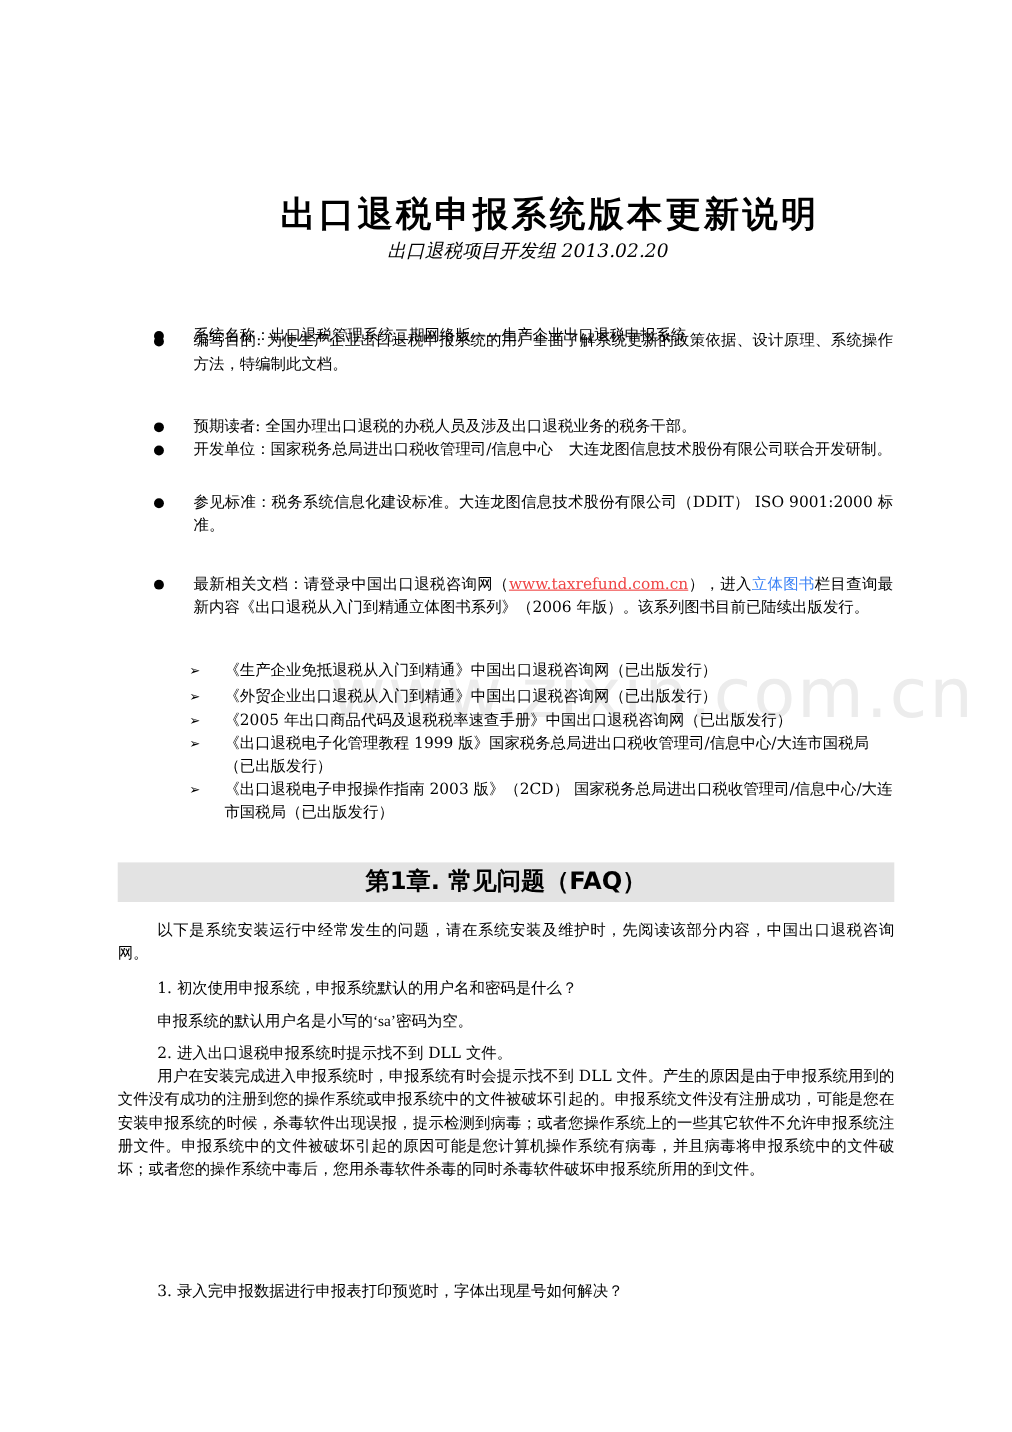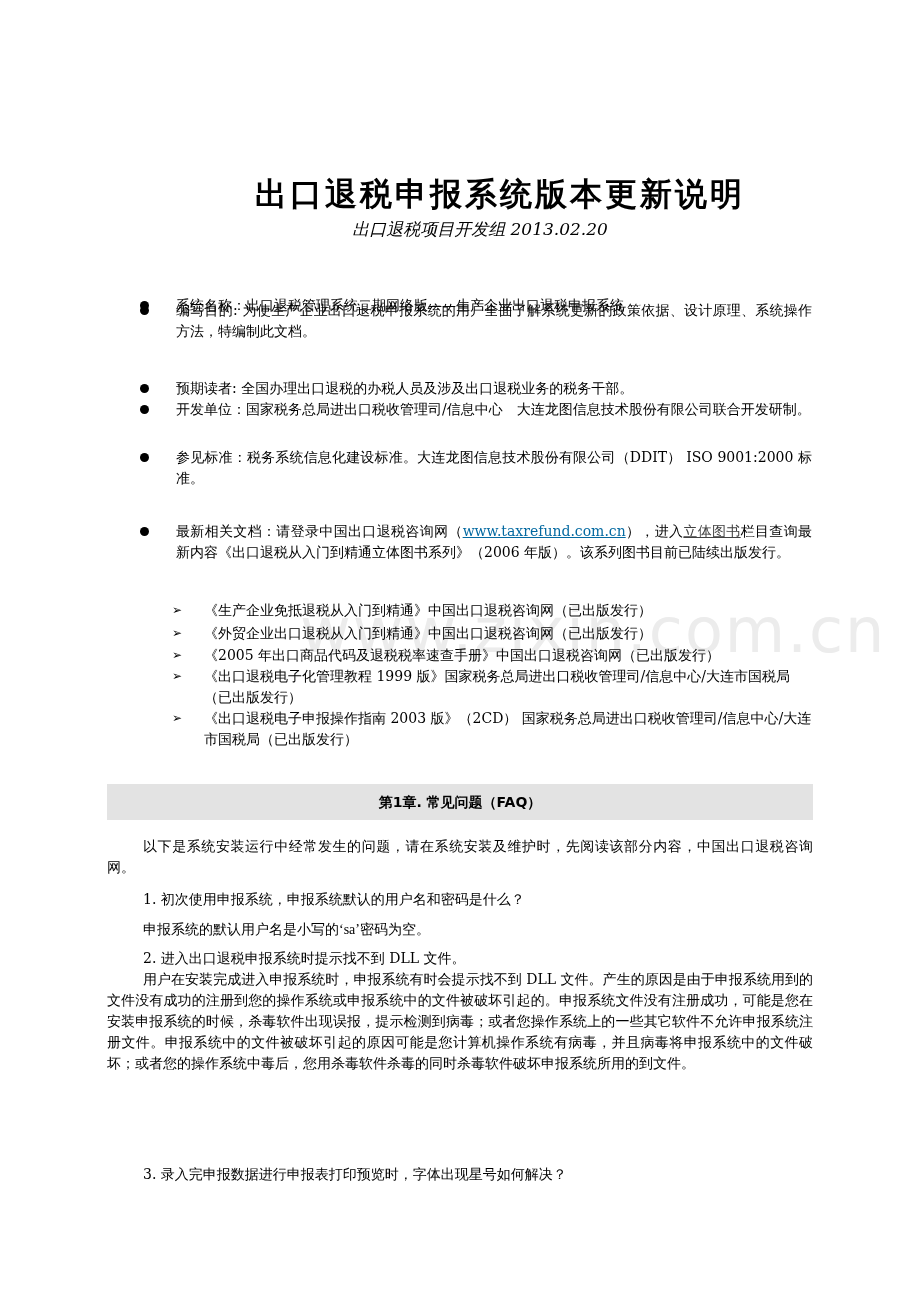--- a/index.html
+++ b/index.html
@@ -18,28 +18,28 @@
                 font-style: italic; font-size: 17px; line-height: 26px; z-index: 1; }
 
     .bullet-item { position: absolute; left: 140px; width: 672px; font-size: 14px; line-height: 21px; z-index: 1; }
     .bullet-item .dot { position: absolute; left: 0; top: 6px; width: 9px; height: 9px; border-radius: 50%; background: #000; }
     .bullet-item .txt { margin-left: 36px; display: block; text-align: justify; }
 
     .arrow-item { position: absolute; left: 172px; width: 640px; font-size: 14px; line-height: 21px; z-index: 1; }
     .arrow-item .arr { position: absolute; left: 0; top: 0; font-size: 12px; }
     .arrow-item .txt { margin-left: 32px; display: block; }
 
-    a.link { color: #0369a1; text-decoration: underline; }
-    .blue { color: #404040; text-decoration: underline; }
+    a.link { color: #ef4444; text-decoration: underline; }
+    .blue { color: #3b82f6; }
 
     .chapter-band { position: absolute; left: 107px; top: 784px; width: 706px; height: 36px;
                     background: #e3e3e3; z-index: 1; }
     .chapter-title { position: absolute; left: 0; right: 0; top: 0; text-align: center;
                      font-family: "DejaVu Sans", "Liberation Sans", sans-serif; font-weight: bold;
-                     font-size: 14px; line-height: 36px; }
+                     font-size: 22px; line-height: 36px; }
 
     .para { position: absolute; left: 107px; width: 706px; font-size: 14px; line-height: 21px;
             text-align: justify; z-index: 1; }
     .indent { text-indent: 36px; }
   </style>
 </head>
 <body>
 
 <div class="page">
 

